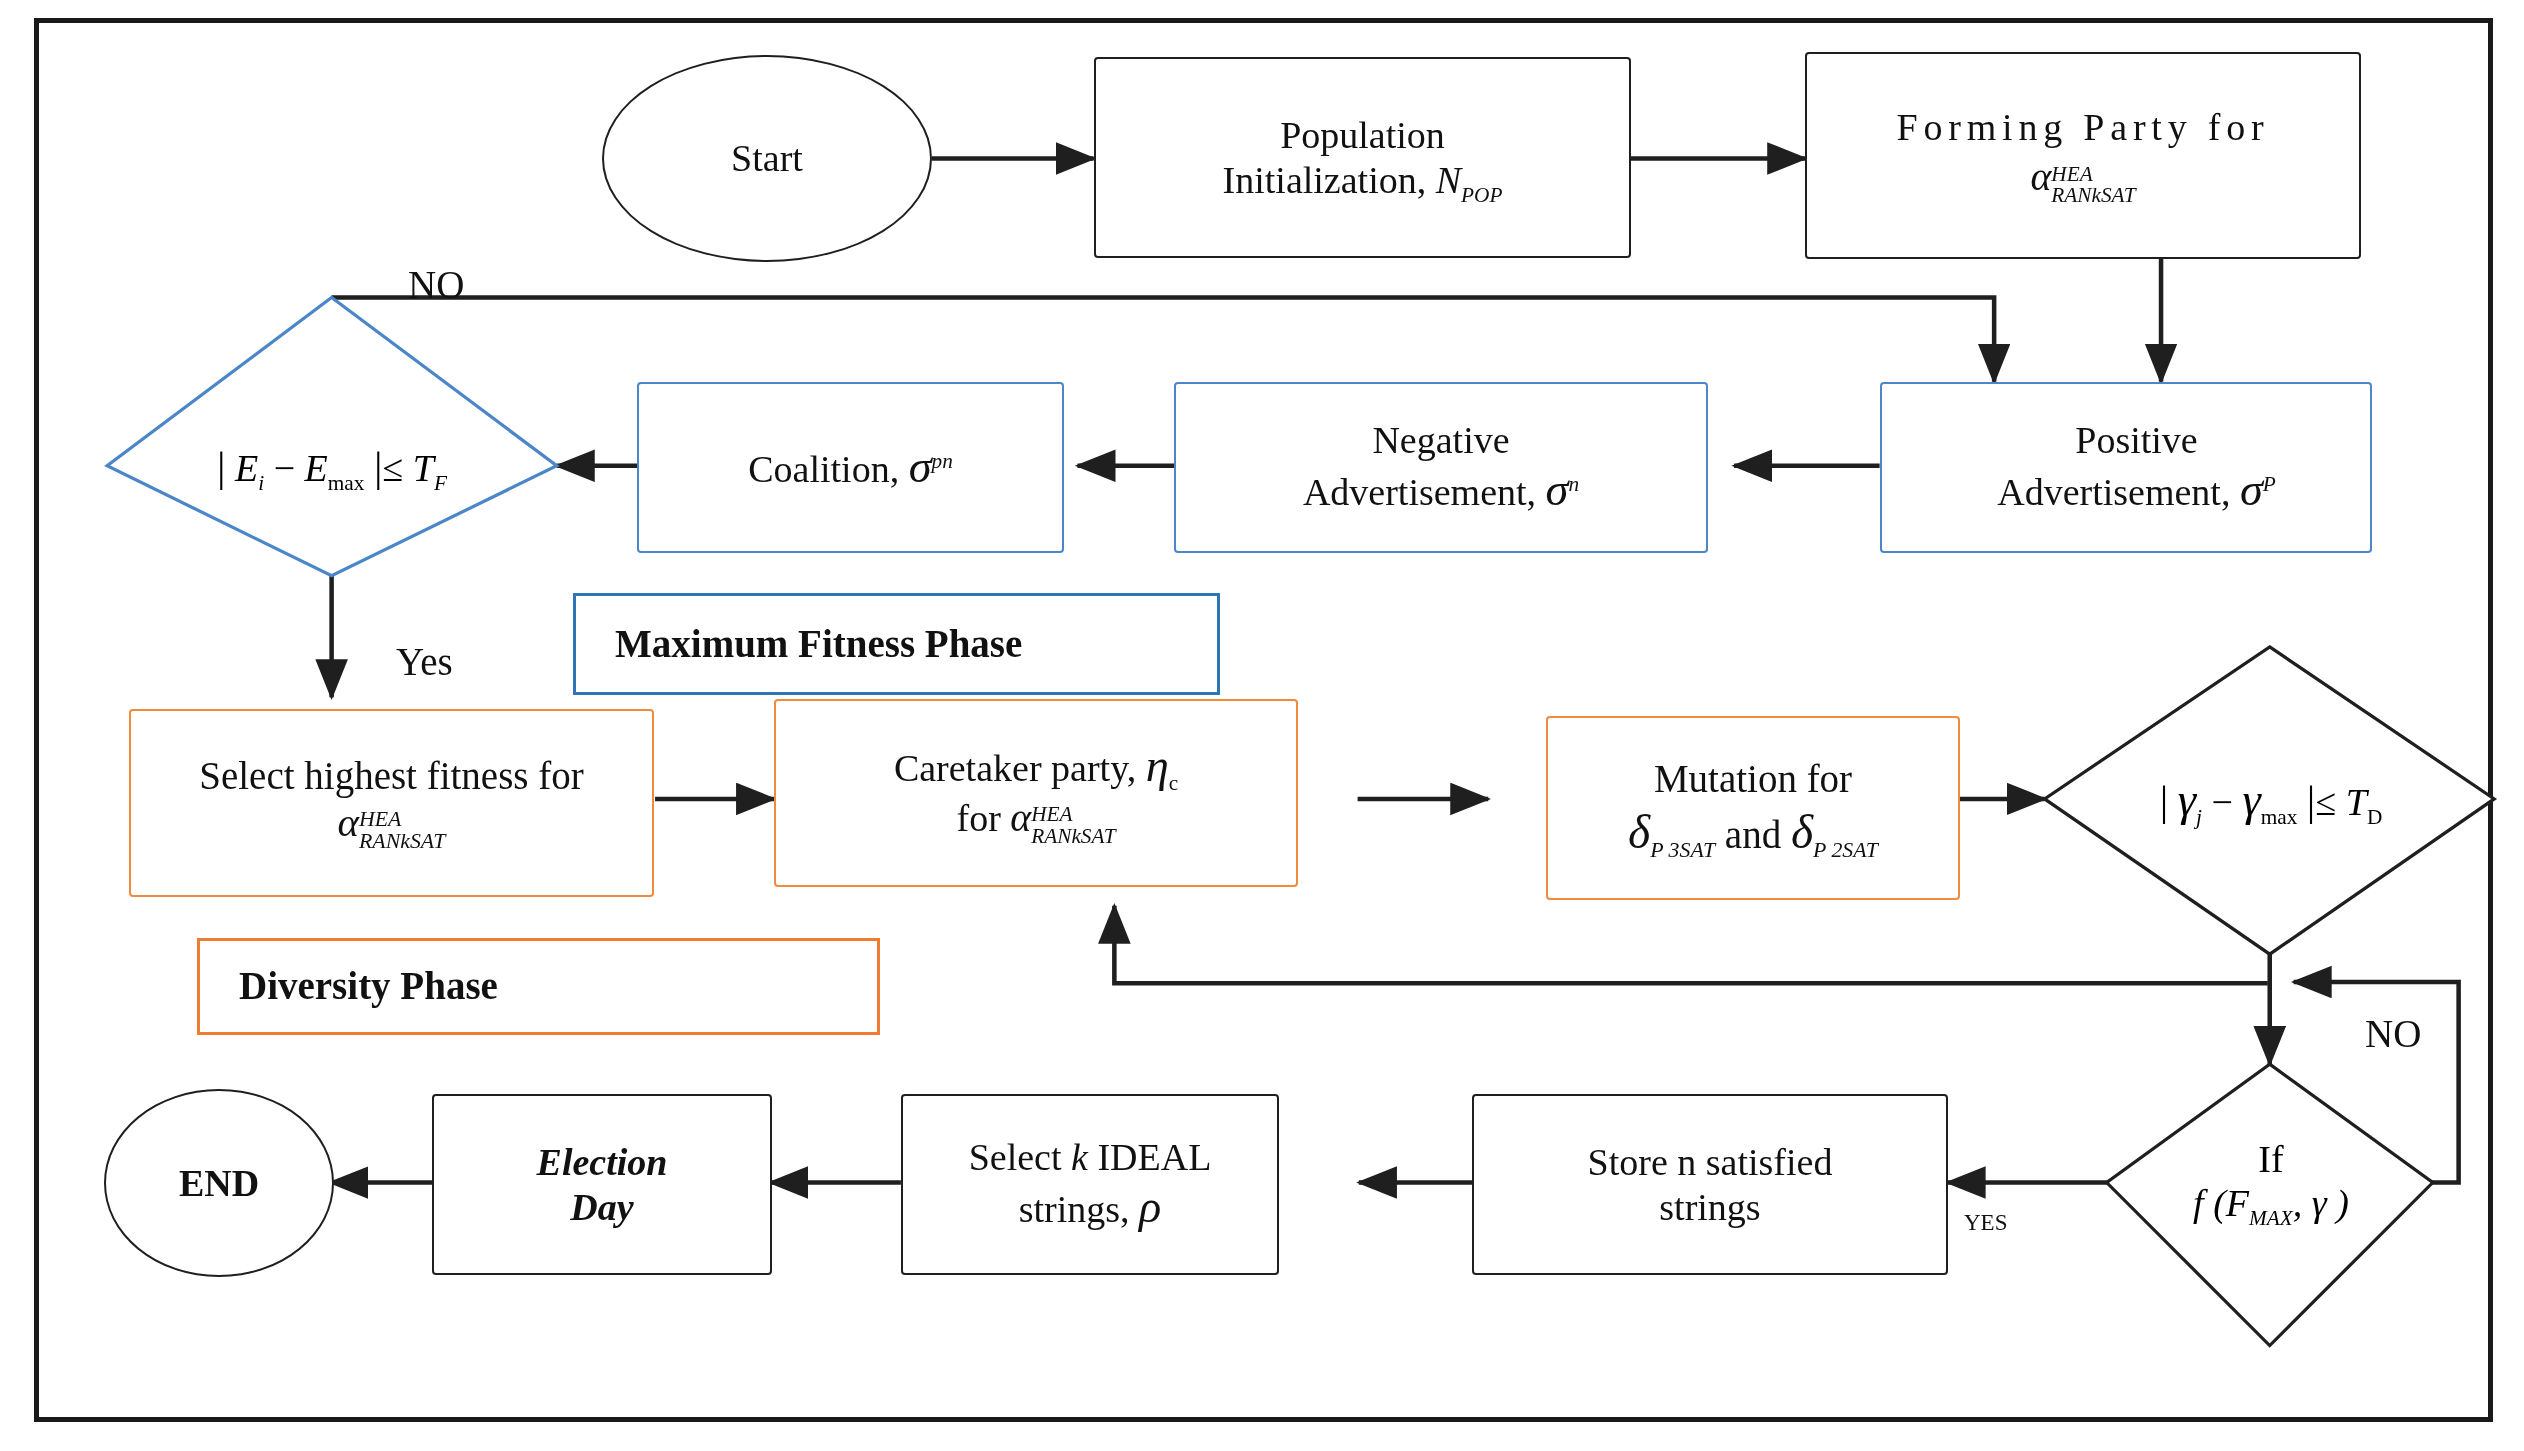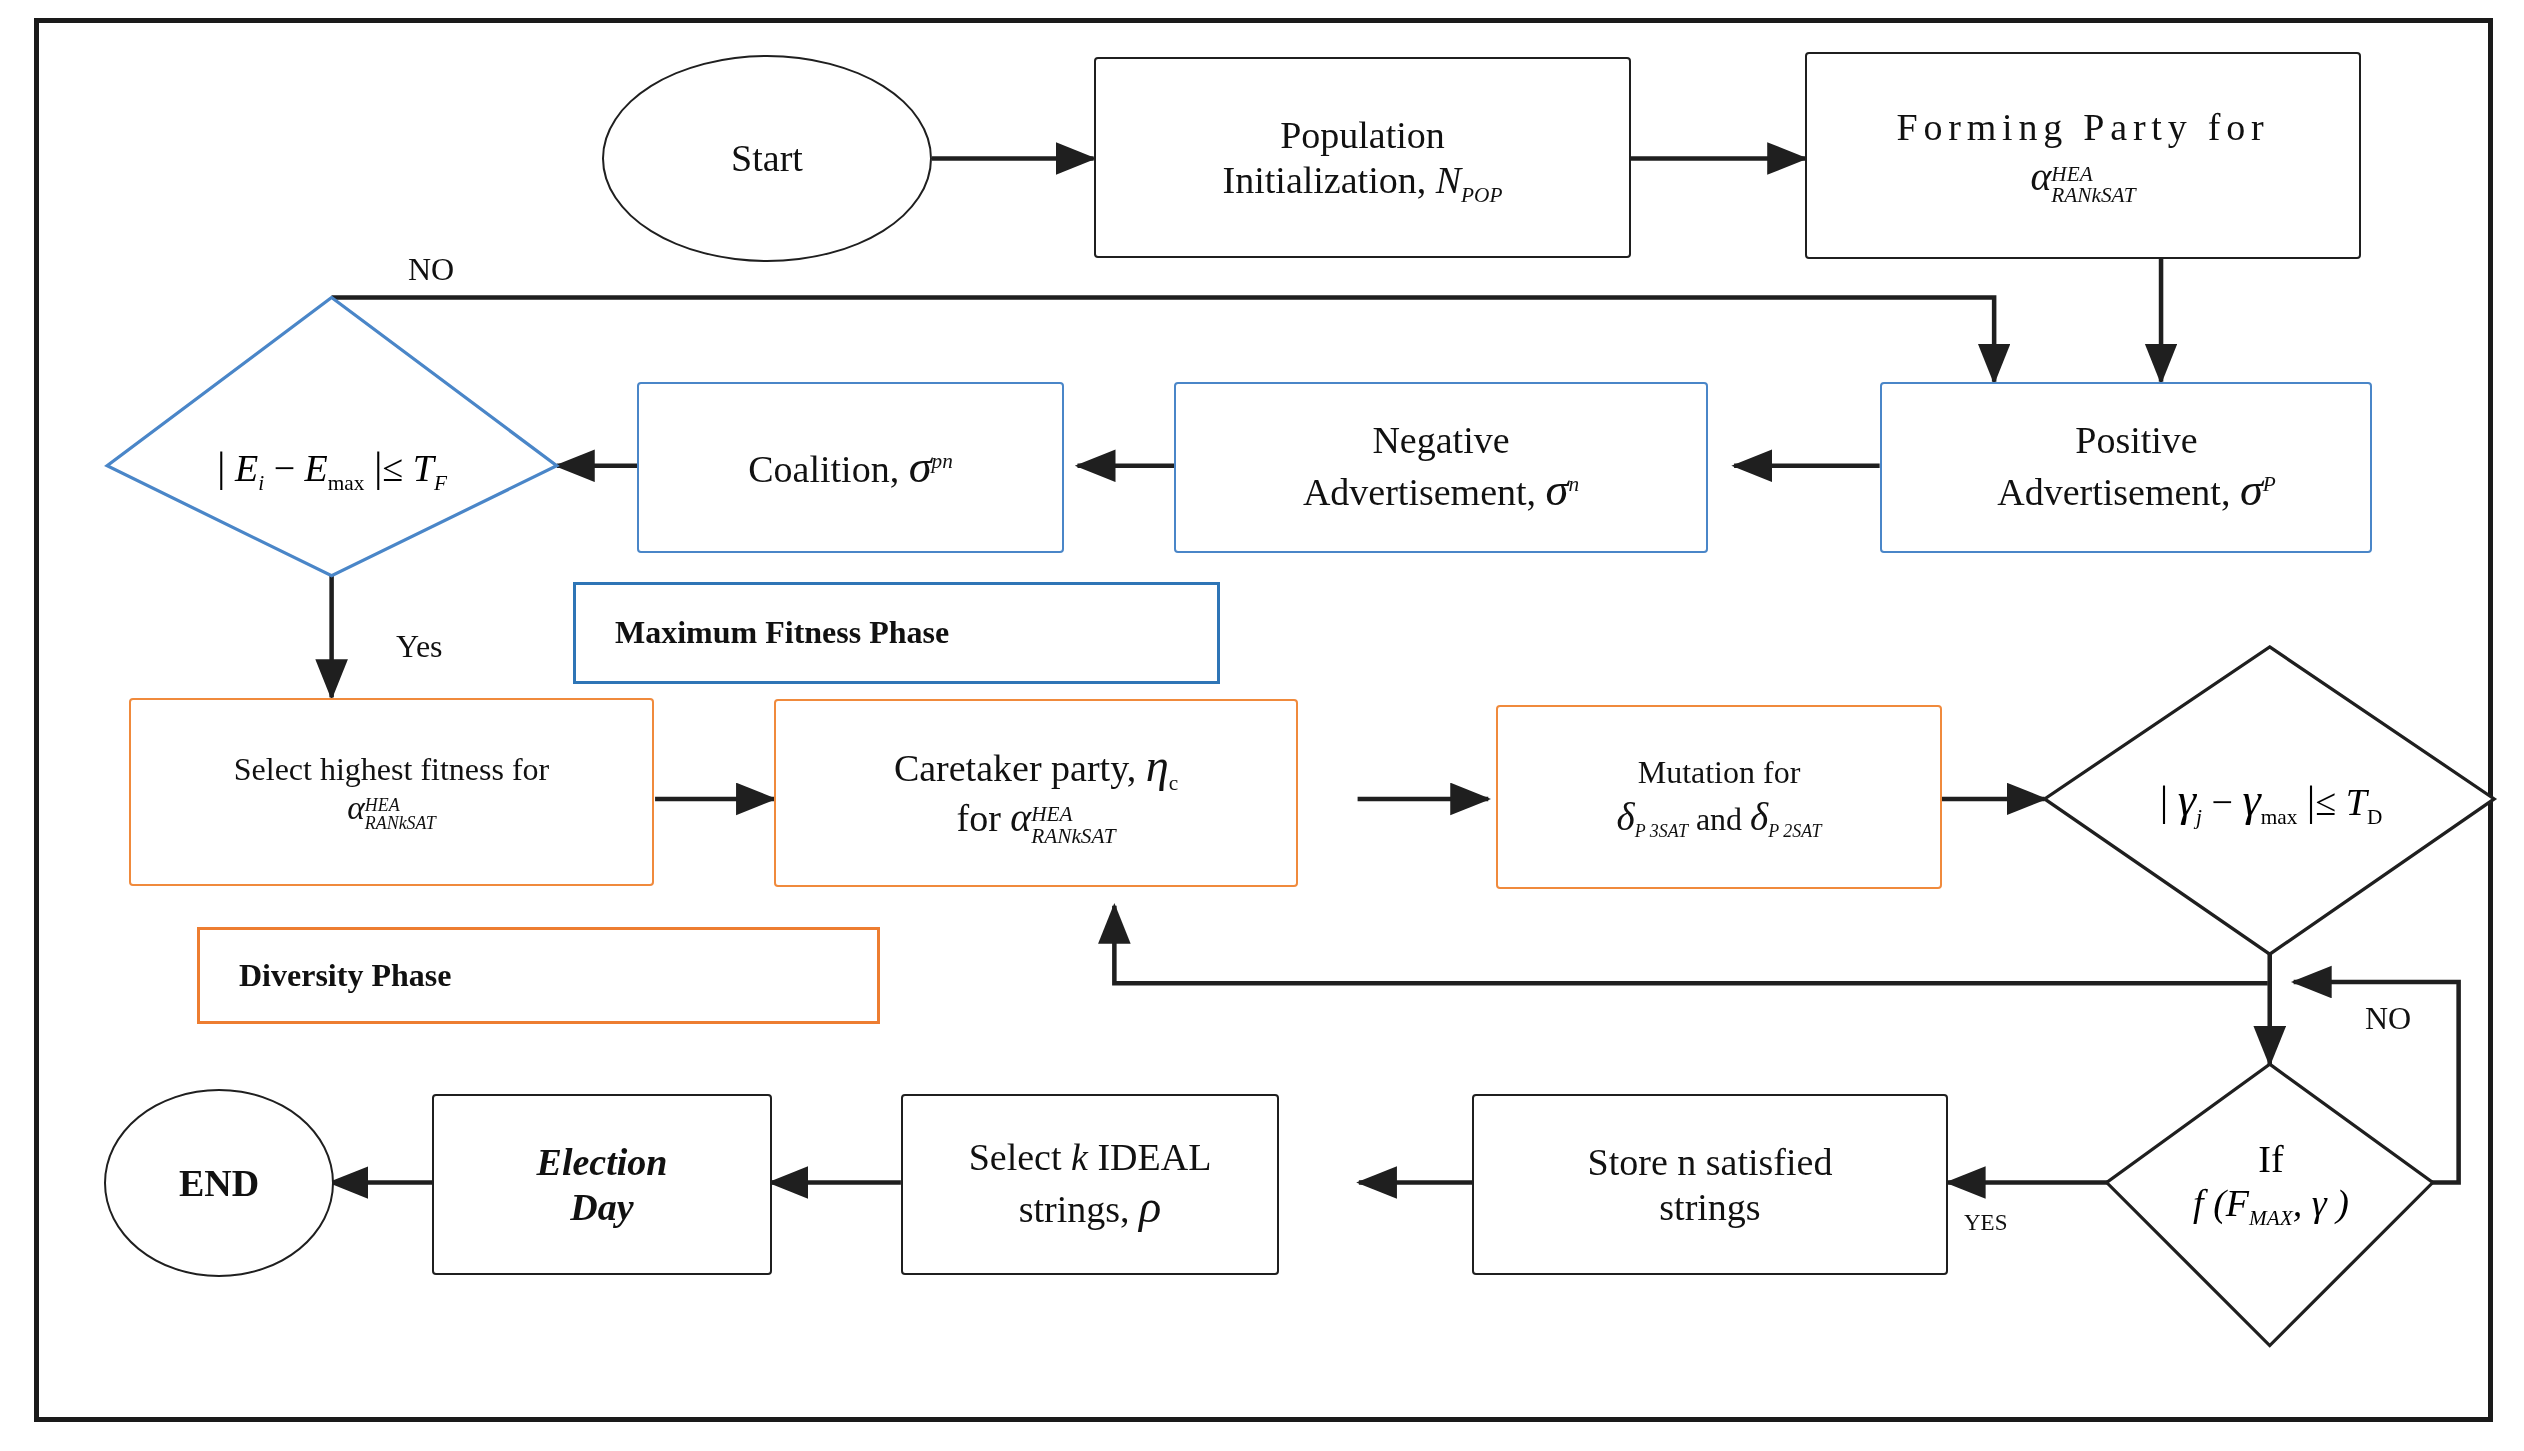--- a/index.html
+++ b/index.html
@@ -10,21 +10,21 @@
   .node{position:absolute;box-sizing:border-box;display:flex;align-items:center;justify-content:center;text-align:center;background:#fff;color:#111;line-height:1.18;}
   .rbox{border:2.6px solid #1f1f1f;border-radius:4px;}
   .rbox.blue{border-color:#4a86c8;}
   .rbox.orange{border-color:#f08a3c;}
   .ellipse{border:2.6px solid #1f1f1f;border-radius:50%;text-align:right;}
   .legend{border:3.9px solid #2e75b6;justify-content:flex-start;padding-left:39px;font-weight:bold;}
   .legend.orange{border-color:#ed7d31;}
   .dlabel{position:absolute;display:flex;align-items:center;justify-content:center;text-align:center;width:100%;height:100%;top:0;left:0;pointer-events:none;}
   .edgelabel{position:absolute;color:#111;}
   .t-lg{font-size:38px;}
-  .t-md{font-size:32px;}
+  .t-md{font-size:39px;margin-top:11px;}
   .t-xs{font-size:23px;}
   .spaced{letter-spacing:5.8px;}
   i.mi{font-style:italic;}
   sup.sp, sub.sp{font-size:0.56em;line-height:0;font-style:italic;}
   .stack{display:inline-block;vertical-align:-0.55em;text-align:left;font-size:0.56em;font-style:italic;line-height:1.0;}
   .stack span{display:block;}
   .gvar{font-style:italic;font-size:1.22em;}
 </style>
 </head>
 <body>
@@ -162,21 +162,21 @@
         <span>Caretaker party,</span>
         <i class="mi gvar">η</i><sub class="sp" style="font-style:normal;">c</sub>
       </div>
       <div>
         <span>for</span>
         <i class="mi" style="font-size:1.05em;">α</i><span class="stack"><span>HEA</span><span>RANkSAT</span></span>
       </div>
     </div>
   </div>
 
-  <div class="node rbox orange t-md" style="left:1496px;top:705px;width:446px;height:184px;align-items:center;">
+  <div class="node rbox orange t-md" style="left:1546px;top:705px;width:414px;height:184px;align-items:center;">
     <div>
       <div>Mutation for</div>
       <div style="margin-top:2.6px;">
         <i class="mi gvar">δ</i><sub class="sp">P 3SAT</sub>
         <span>and</span>
         <i class="mi gvar">δ</i><sub class="sp">P 2SAT</sub>
       </div>
     </div>
   </div>
 

